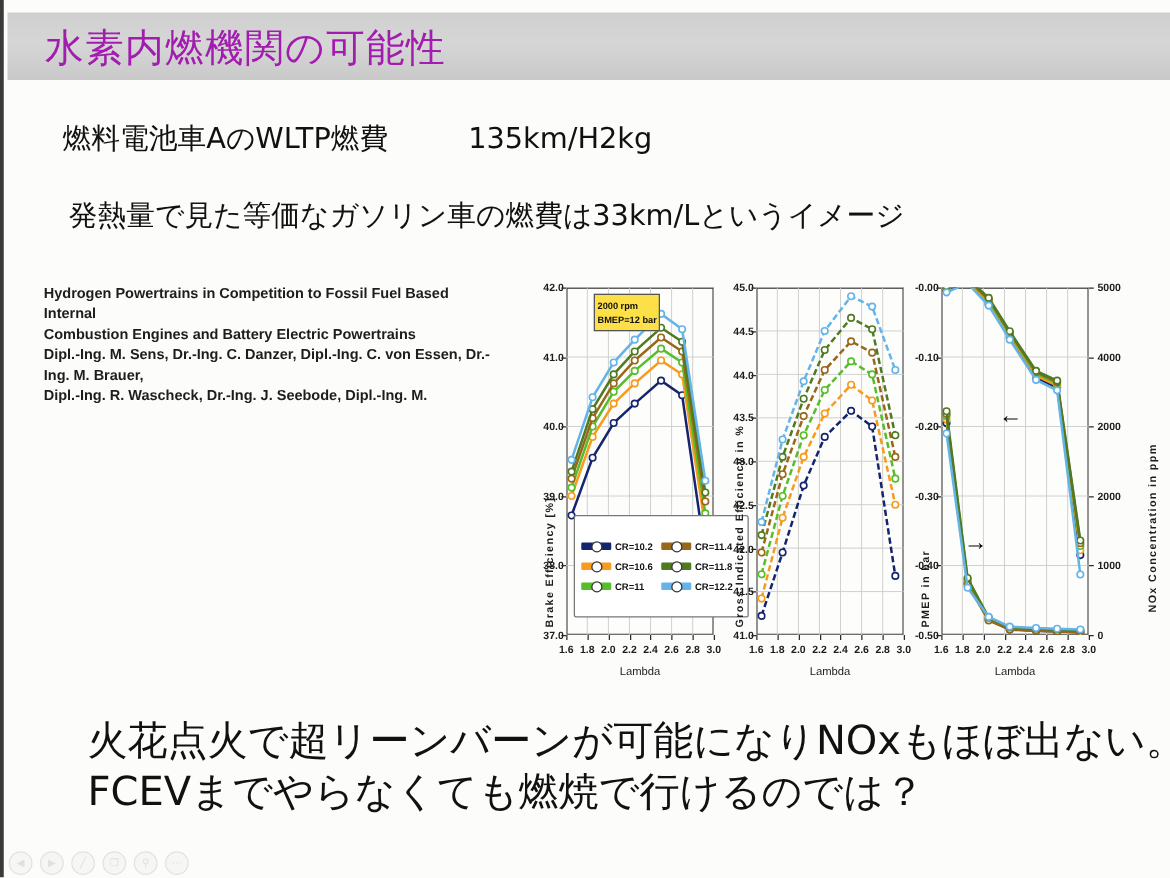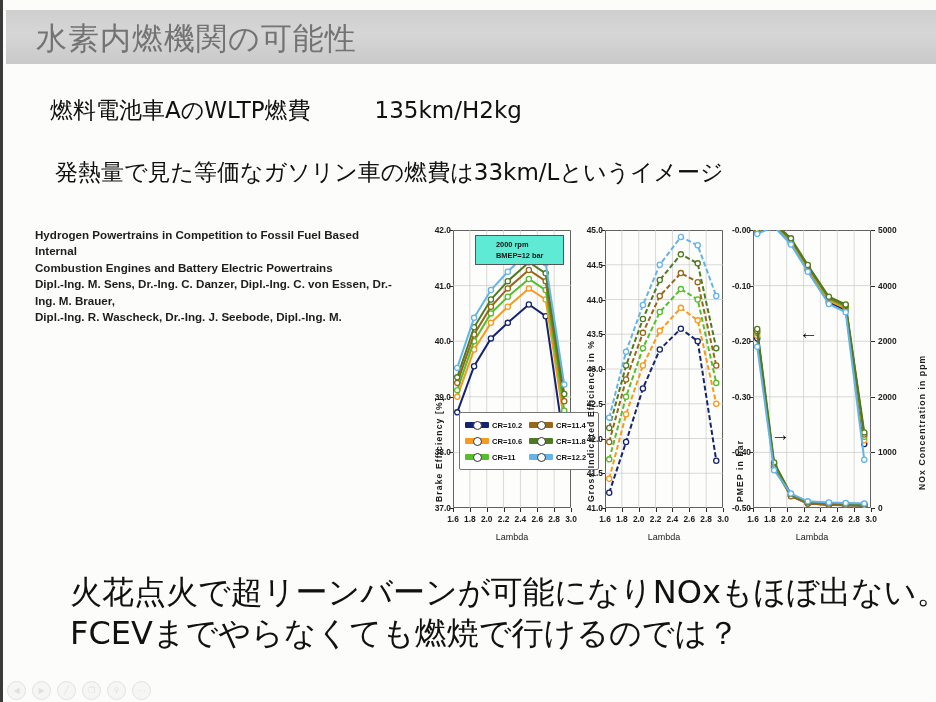--- a/index.html
+++ b/index.html
@@ -15,21 +15,21 @@
     border-left:3px solid #3a3a3a;
     box-sizing:border-box;
   }
   
   .header-band{
     position:absolute;left:3px;top:10px;right:0;height:54px;
     background:linear-gradient(to bottom,#cfcfcf 0%,#d6d6d6 45%,#c9c9c9 100%);
   }
   .header-title{
     position:absolute;left:33px;top:18px;
-    font-size:31px;color:#737373;letter-spacing:1px;
+    font-size:31px;color:#a21caf;letter-spacing:1px;
     font-family:"DejaVu Sans","Liberation Sans",sans-serif;
     white-space:nowrap;
   }
   
   .line1{
     position:absolute;left:47px;top:95px;
     font-size:23px;color:#111;white-space:nowrap;
     font-family:"DejaVu Sans","Liberation Sans",sans-serif;
   }
   .line1 .val{margin-left:64px;}
@@ -84,29 +84,29 @@
     font-size:8.4px;font-weight:700;color:#1c1c1c;
     white-space:nowrap;transform:translateX(-50%);
   }
   .xlab{
     position:absolute;width:100%;text-align:center;
     font-size:9px;color:#1c1c1c;
     font-family:"Liberation Sans","DejaVu Sans",sans-serif;
   }
   .annobox{
     position:absolute;
-    border:1px solid #555;background:#5eead4;
-    padding:3px 20px;line-height:1.5;
+    border:1px solid #555;background:#fde047;
+    padding:3px 2px;line-height:1.5;
     font-size:7.4px;font-weight:700;color:#111;
     white-space:nowrap;
   }
   .legendbox{
     position:absolute;
     border:1px solid #777;border-radius:2px;background:#fff;
-    padding:4px 5px;
+    padding:16px 5px;
   }
   .legrow{display:flex;align-items:center;height:16px;}
   .legitem{display:flex;align-items:center;width:64px;}
   .legswatch{
     position:relative;width:24px;height:7px;margin-right:3px;
     display:flex;align-items:center;justify-content:center;
   }
   .legswatch i{position:absolute;left:0;right:0;height:6px;border-radius:1px;}
   .legswatch b{
     position:relative;width:7px;height:7px;border-radius:50%;

